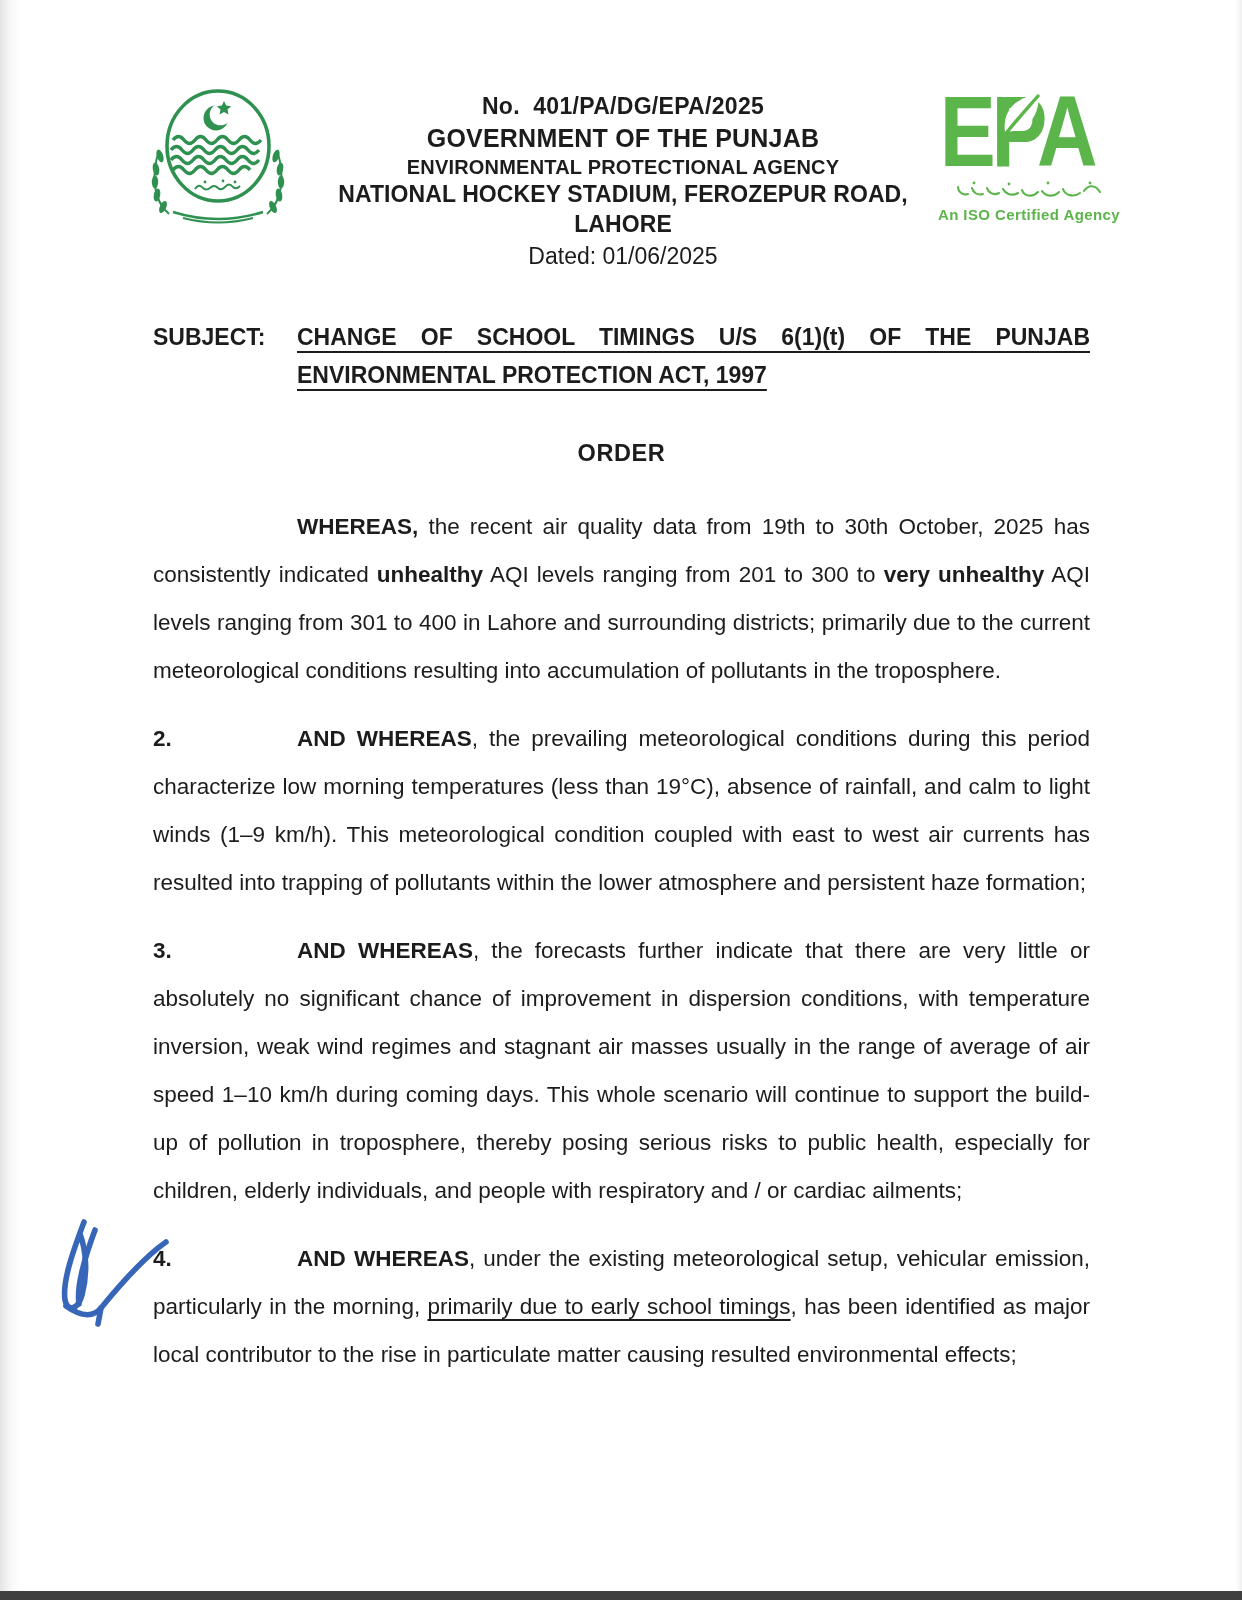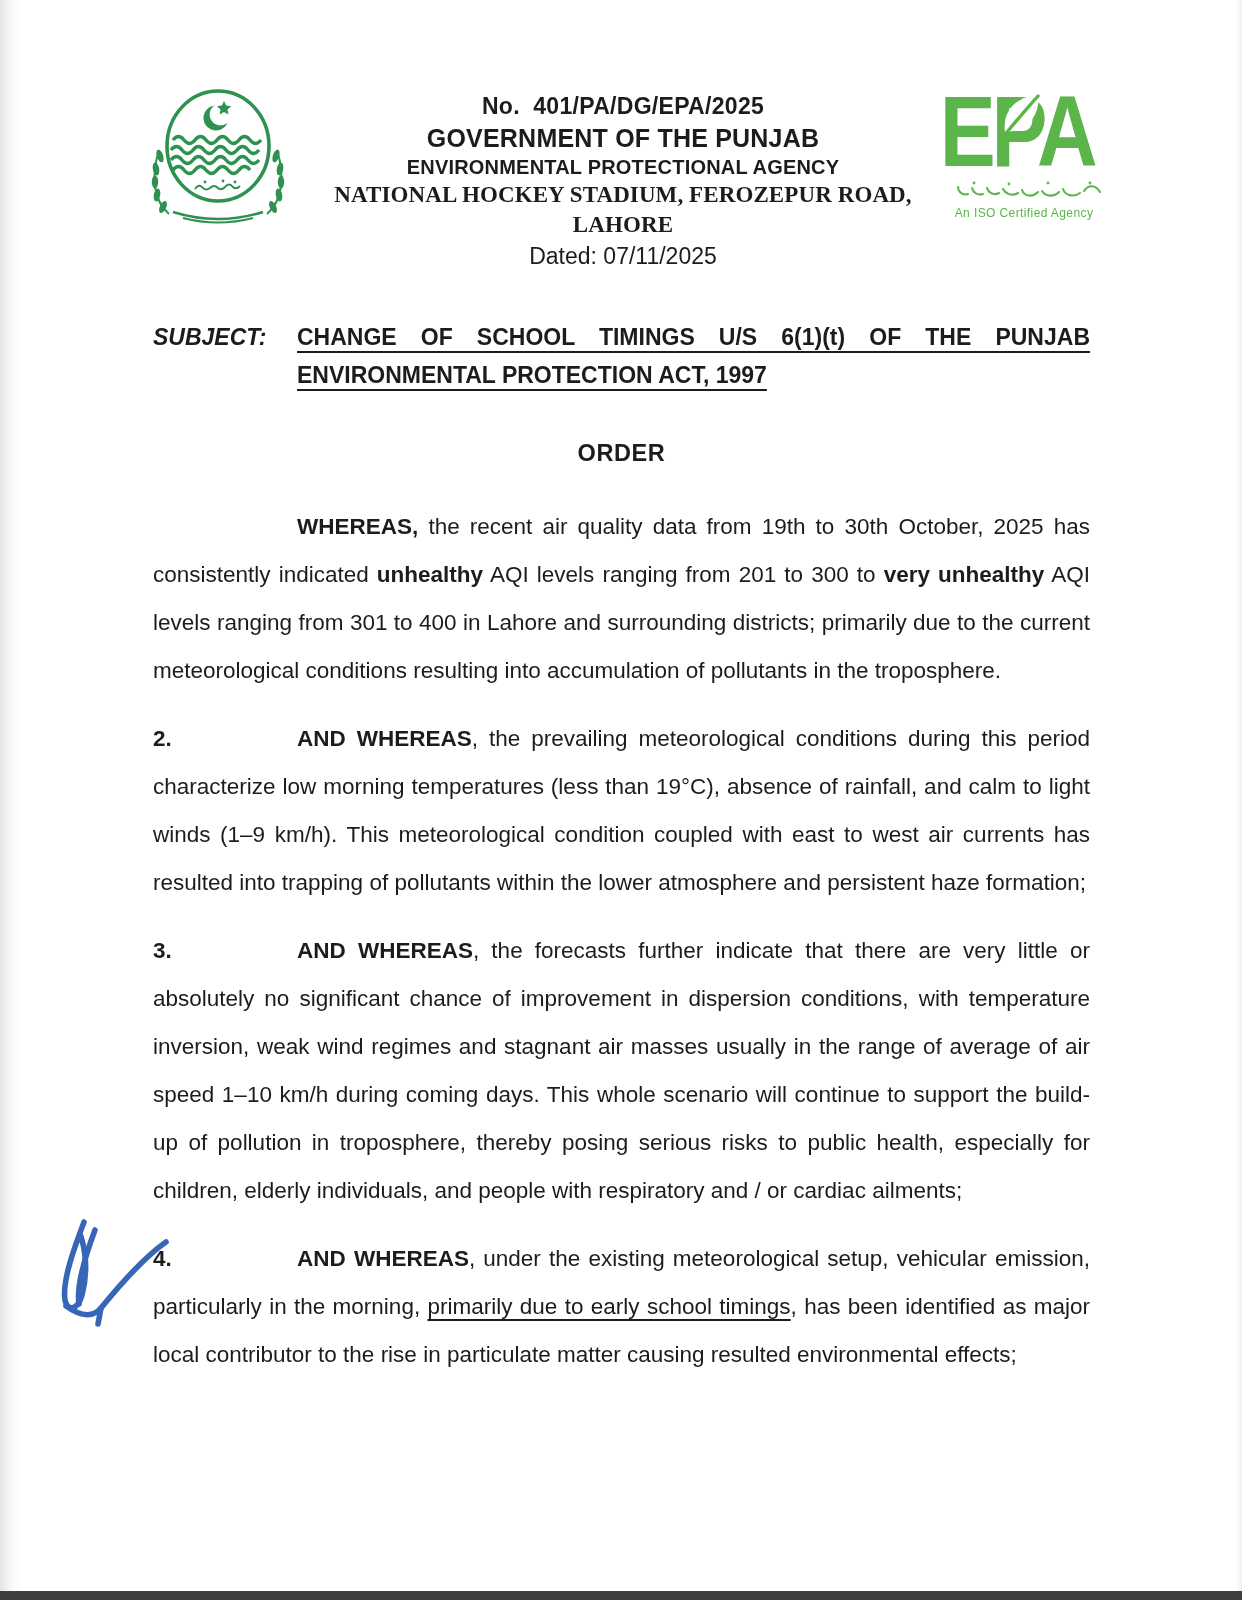--- a/index.html
+++ b/index.html
@@ -34,35 +34,35 @@
   .crest{position:absolute;left:143px;top:84px;}
   .crest .ln{stroke:var(--crest-green);fill:none;}
   .crest .fl{fill:var(--crest-green);}
   .header-center{
     position:absolute;left:298px;top:92px;width:650px;
     text-align:center;font-weight:bold;line-height:1.3;
   }
   .h-no{font-size:23px;white-space:pre;letter-spacing:0.3px;}
   .h-gov{font-size:25px;letter-spacing:0.2px;}
   .h-env{font-size:20px;letter-spacing:0.2px;}
-  .h-addr{font-size:23px;letter-spacing:0.1px;font-family:Liberation Serif, serif;}
+  .h-addr{font-size:23px;letter-spacing:0.1px;}
   .h-date{font-size:23px;font-weight:normal;margin-top:2px;}
   .epa-block{position:absolute;left:938px;top:88px;width:172px;text-align:center;}
   .epa-iso{
-    color:var(--epa-green);font-size:12px;font-weight:normal;
+    color:var(--epa-green);font-size:15px;font-weight:bold;
     letter-spacing:0.4px;margin-top:2px;white-space:nowrap;
   }
   
   .content{position:absolute;left:153px;top:318px;width:937px;}
   .subject{
     position:relative;padding-left:144px;
     font-size:23px;font-weight:bold;line-height:38px;
     text-align:justify;
   }
-  .subject .label{position:absolute;left:0;top:0;font-style:italic;}
+  .subject .label{position:absolute;left:0;top:0;}
   .order-heading{
     text-align:center;font-weight:bold;font-size:23.5px;
     margin-top:46px;letter-spacing:0.6px;
   }
   .para{
     position:relative;
     font-size:22.5px;line-height:48px;
     text-align:justify;
     margin:20px 0 0 0;
     text-indent:144px;
@@ -120,21 +120,21 @@
 
     <path class="ln" stroke-width="2.4" d="M30,128 q45,14 90,0"></path>
     <path class="ln" stroke-width="2" d="M40,134 q35,9 70,0"></path>
   </svg>
 
   <div class="header-center">
     <div class="h-no">No.  401/PA/DG/EPA/2025</div>
     <div class="h-gov">GOVERNMENT OF THE PUNJAB</div>
     <div class="h-env">ENVIRONMENTAL PROTECTIONAL AGENCY</div>
     <div class="h-addr">NATIONAL HOCKEY STADIUM, FEROZEPUR ROAD, LAHORE</div>
-    <div class="h-date">Dated: 07/11/2025</div>
+    <div class="h-date">Dated: 01/06/2025</div>
   </div>
 
   <div class="epa-block">
     <svg width="172" height="88" viewBox="0 0 172 88">
       <g transform="scale(0.84,1)">
         <text x="2" y="78" style="fill:var(--epa-green);font-family:'Liberation Sans',sans-serif;font-weight:bold;font-size:100px;letter-spacing:-5px;">EPA</text>
       </g>
 
       <g>
         <path d="M101,6 C78,9 64,23 67,44 C90,43 101,29 101,6 Z" fill="#ffffff"></path>

